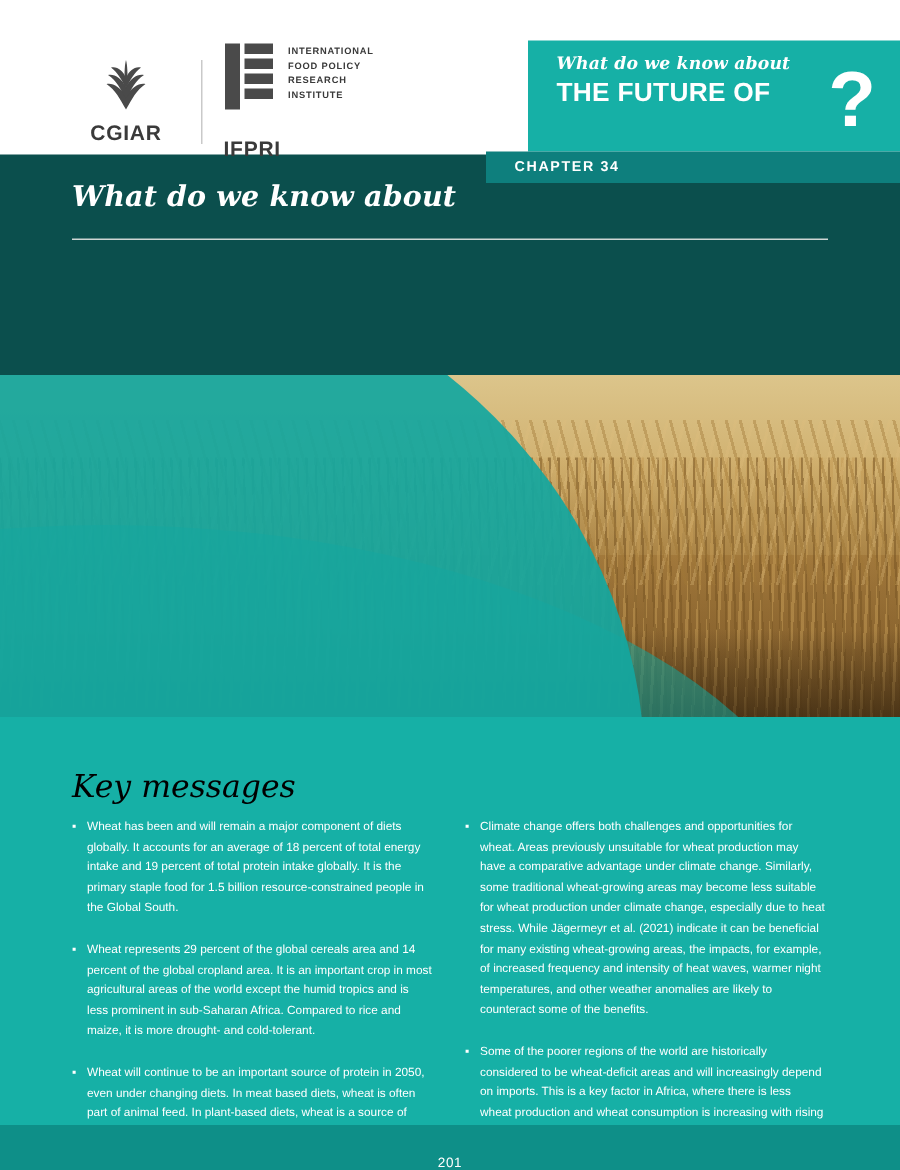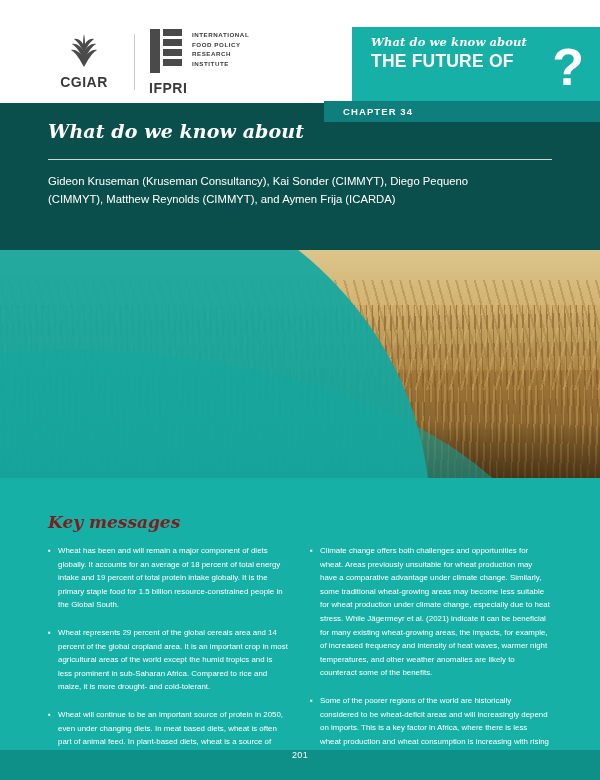--- a/index.html
+++ b/index.html
@@ -74,21 +74,21 @@
   }
   .ifpri-words {
     font-size: 6.2px;
     line-height: 1.55;
     font-weight: bold;
     letter-spacing: 0.55px;
     color: #3a3a3a;
     padding-top: 2px;
   }
   .ifpri-label {
-    margin-top: 6px;
+    margin-top: 17px;
     font-size: 14px;
     font-weight: bold;
     letter-spacing: 0.5px;
     color: #3a3a3a;
   }
 
   
   .series-badge {
     position: absolute;
     top: 27px;
@@ -272,23 +272,23 @@
     height: 302px;
     background: #16b0a6;
     color: #ffffff;
   }
   .keymsg-title {
     position: absolute;
     top: 34px;
     left: 48px;
     font-family: "DejaVu Serif", serif;
     font-style: italic;
-    font-weight: bold;
-    font-size: 17px;
-    color: #7f1d1d;
+    font-weight: normal;
+    font-size: 21px;
+    color: #000000;
   }
   .cols {
     position: absolute;
     top: 66px;
     left: 48px;
     width: 505px;
     display: flex;
     gap: 22px;
   }
   .col {
@@ -313,21 +313,21 @@
   .page-num {
     position: absolute;
     left: 0;
     bottom: 0;
     width: 600px;
     height: 30px;
     background: #0e8f88;
     color: #ffffff;
     font-size: 9px;
     display: flex;
-    align-items: flex-start;
+    align-items: flex-end;
     justify-content: center;
     letter-spacing: 0.4px;
   }
 </style>
 </head>
 <body>
 
 <div class="page">
 
   <div class="header">
@@ -381,21 +381,20 @@
       <div class="sb-small">What do we know about</div>
       <div class="sb-big">THE FUTURE OF</div>
     </div>
     <div class="chapter-bar">
       <span>CHAPTER 34</span>
     </div>
 
     <div class="title-wrap">
       <div class="title-small">What do we know about</div>
       <div class="title-rule"></div>
-      <div class="authors">Gideon Kruseman (Kruseman Consultancy), Kai Sonder (CIMMYT), Diego Pequeno (CIMMYT), Matthew Reynolds (CIMMYT), and Aymen Frija (ICARDA)</div>
     </div>
   </div>
 
   <div class="photo">
     <div class="sky"></div>
     <div class="wheat-band"></div>
     <div class="wheat-heads"></div>
     <div class="photo-dark-bottom"></div>
     <div class="swoosh2"></div>
     <div class="swoosh"></div>

